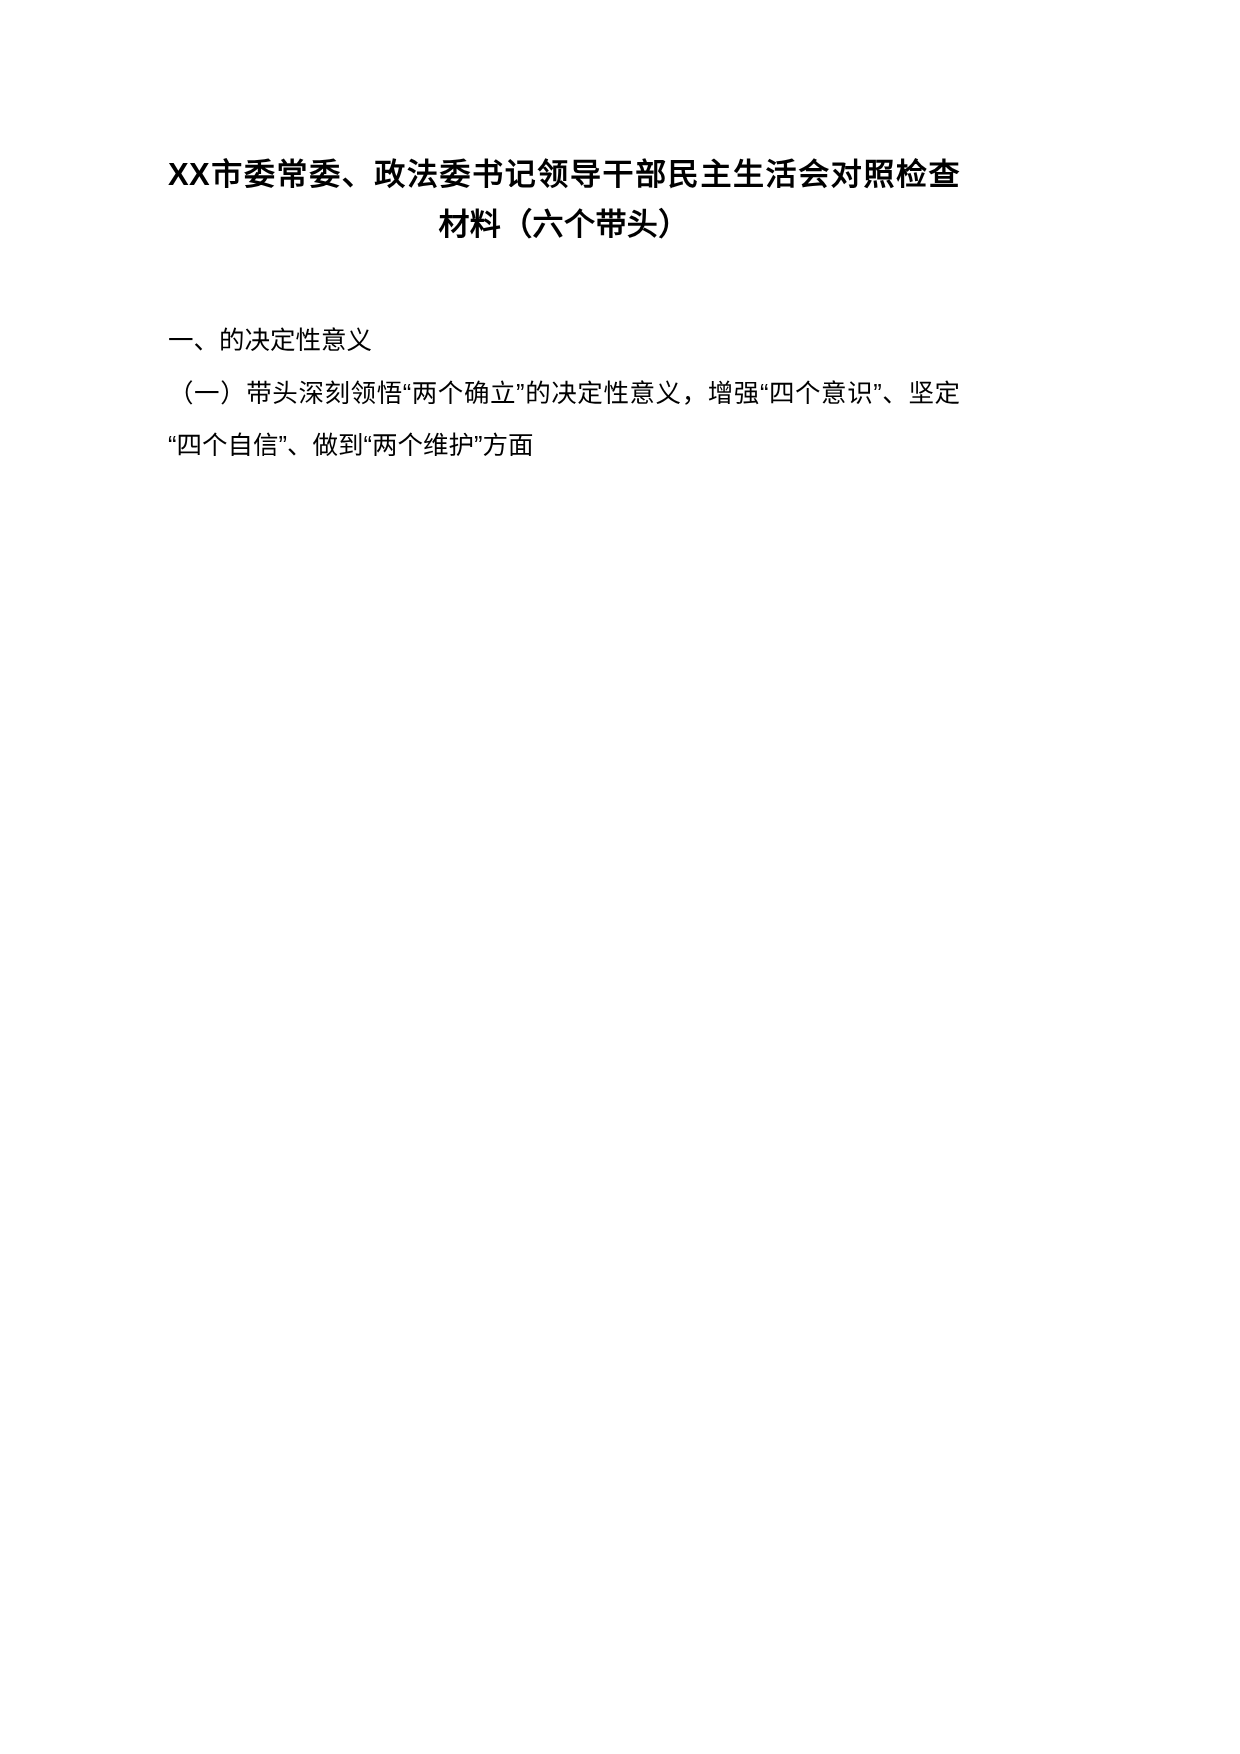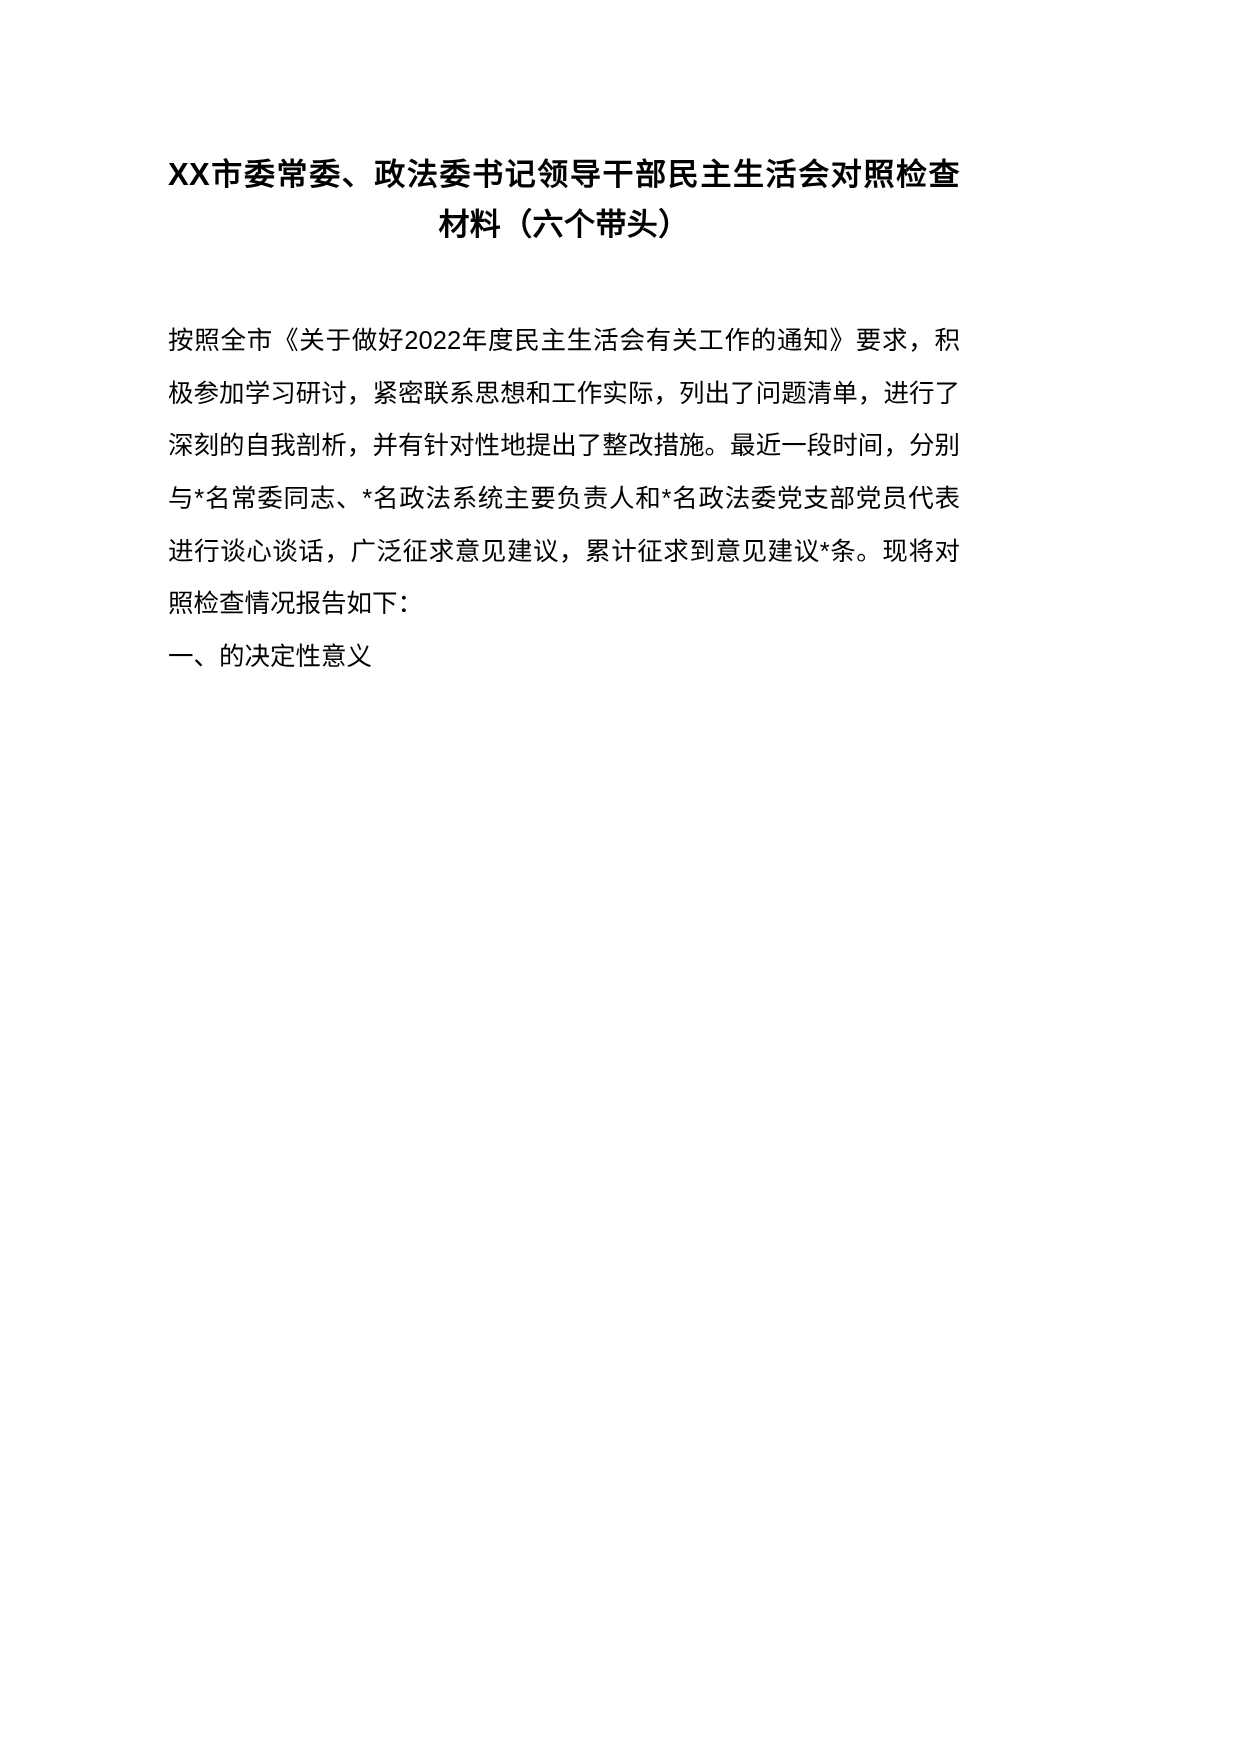--- a/index.html
+++ b/index.html
@@ -60,21 +60,21 @@
 </head>
 <body>
 
 <div class="page">
   <div class="page-inner">
 
     <h1 class="doc-title">XX市委常委、政法委书记领导干部民主生活会对照检查材料（六个带头）</h1>
 
     <div class="title-spacer"></div>
 
-    <p class="para">按照全市《关于做好2022年度民主生活会有关工作的通知》要求，积极参加学习研讨，紧密联系思想和工作实际，列出了问题清单，进行了深刻的自我剖析，并有针对性地提出了整改措施。最近一段时间，分别与*名常委同志、*名政法系统主要负责人和*名政法委党支部党员代表进行谈心谈话，广泛征求意见建议，累计征求到意见建议*条。现将对照检查情况报告如下：</p>
 
     <p class="para heading-1">一、的决定性意义</p>
 
+    <p class="para">（一）带头深刻领悟“两个确立”的决定性意义，增强“四个意识”、坚定“四个自信”、做到“两个维护”方面</p>
 
 
 
   </div>
 </div>
 
 </body></html>

